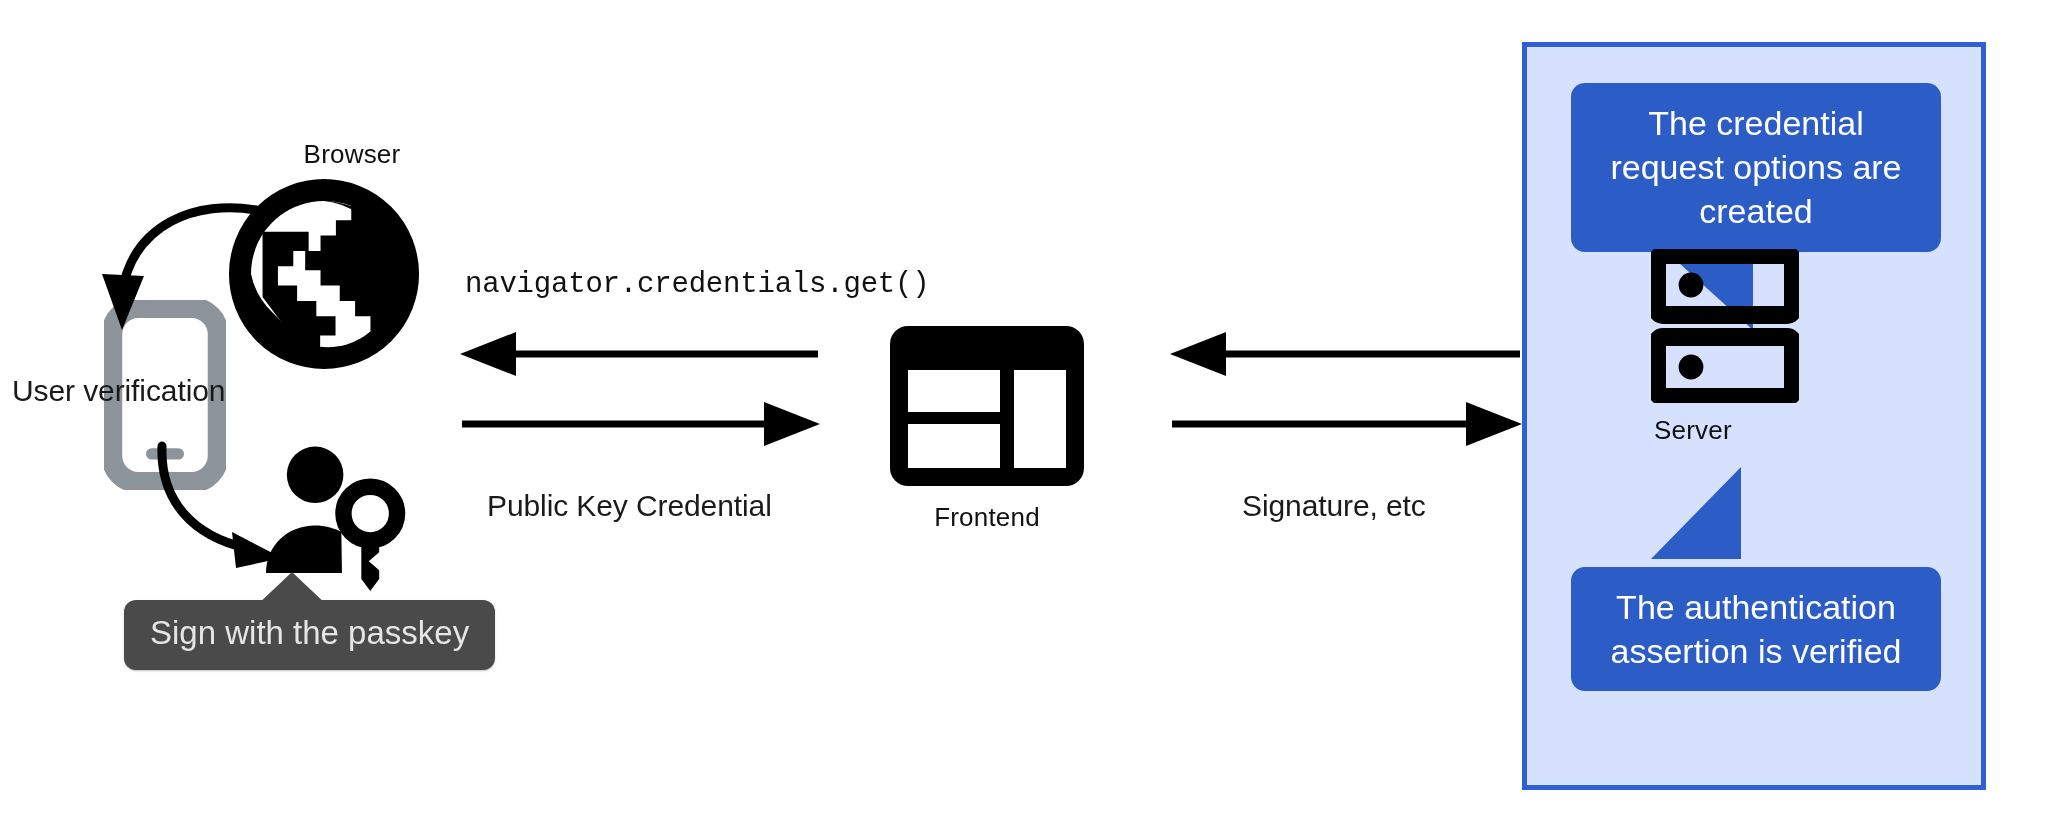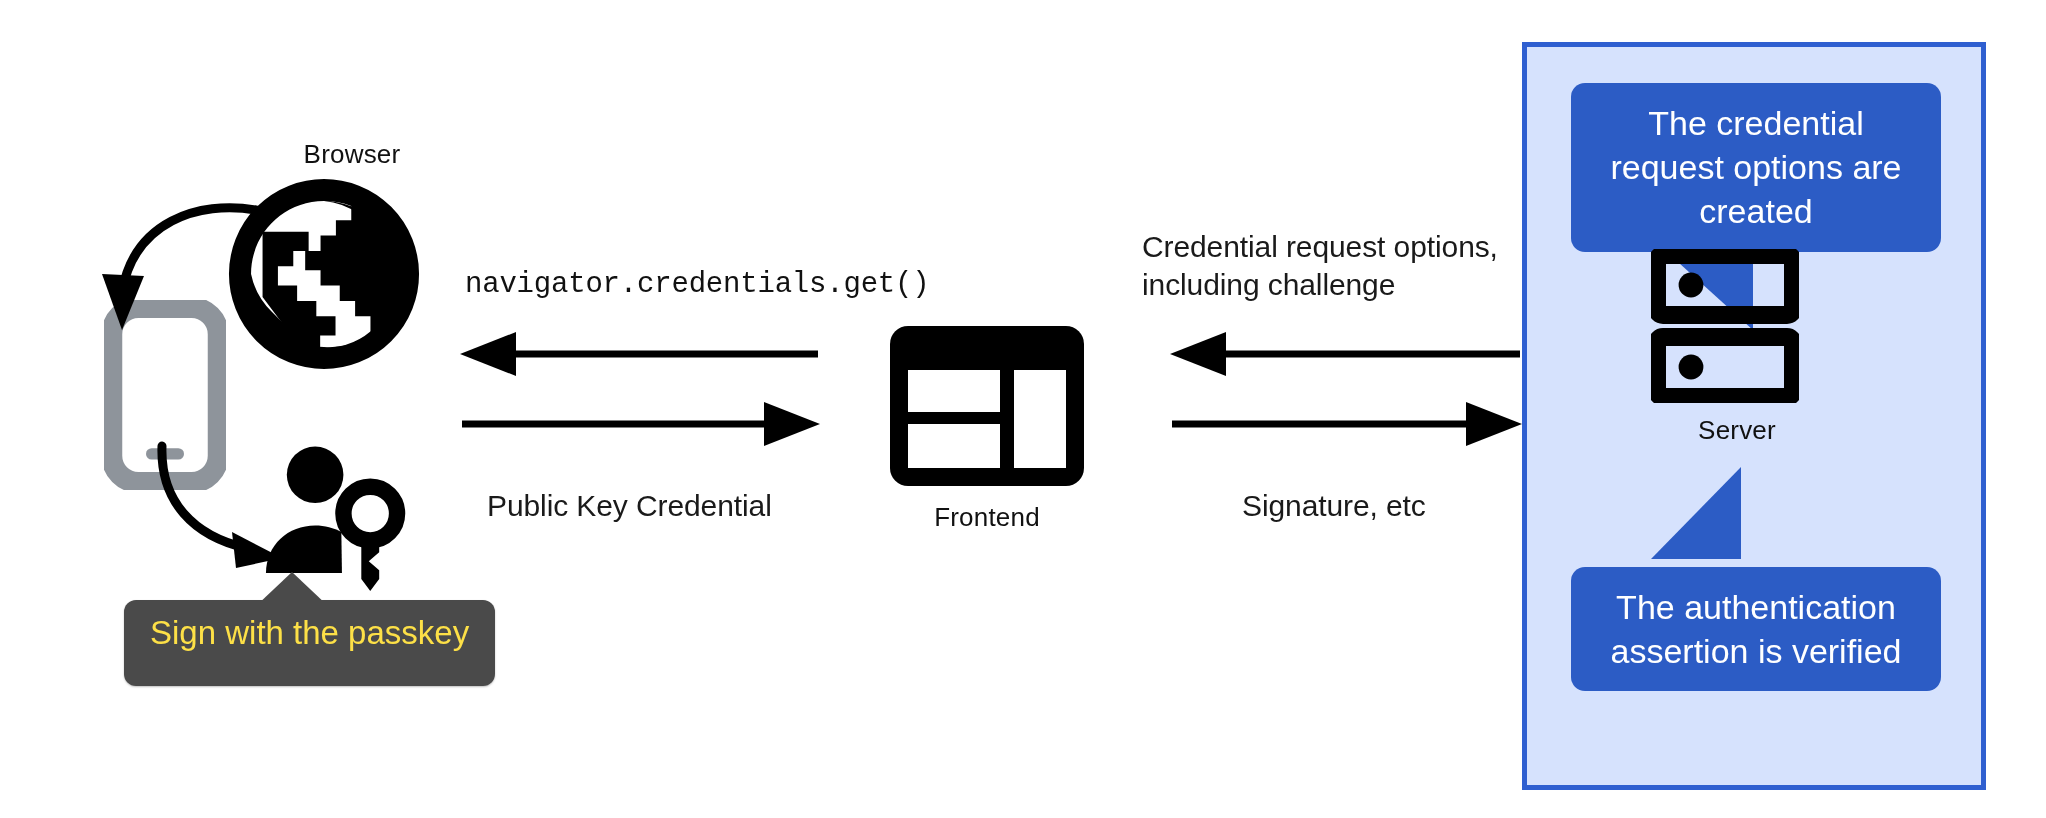--- a/index.html
+++ b/index.html
@@ -36,24 +36,24 @@
     color:#111111;
     letter-spacing:-0.2px;
   }
 
   
   .arrow{display:block;}
 
   
   .tooltip-dark{
     background:#4a4a4a;
-    color:#fde047;
+    color:#e5e5e5;
     border-radius:12px;
     font-size:33px;
-    padding:14px 26px 34px 26px;
+    padding:14px 26px 18px 26px;
     white-space:nowrap;
     box-shadow:0 1px 2px rgba(0,0,0,.25);
   }
   .tooltip-dark-tail{
     position:absolute;
     width:0;height:0;
     border-left:36px solid transparent;
     border-right:36px solid transparent;
     border-bottom:34px solid #4a4a4a;
   }
@@ -104,20 +104,21 @@
     </svg>
   </div>
 
   <div class="abs" style="left:104px;top:300px;">
     <svg class="icon-svg" width="122" height="190" viewBox="0 0 64 100" aria-hidden="true">
       <rect x="4" y="4" width="56" height="92" rx="14" ry="14" fill="none" stroke="#8E949B" stroke-width="11"></rect>
       <rect x="22" y="78" width="20" height="6" rx="3" fill="#8E949B"></rect>
     </svg>
   </div>
 
+  <div class="abs lbl" style="left:12px;top:372px;">User verification</div>
 
   <div class="abs" style="left:78px;top:196px;">
     <svg class="icon-svg" width="200" height="170" viewBox="0 0 200 170" aria-hidden="true">
       <path d="M178 14 C120 4 56 26 44 96" fill="none" stroke="#000" stroke-width="9" stroke-linecap="round"></path>
       <path d="M44 134 L24 78 L66 80 Z" fill="#000"></path>
     </svg>
   </div>
 
   <div class="abs" style="left:150px;top:440px;">
     <svg class="icon-svg" width="190" height="140" viewBox="0 0 190 140" aria-hidden="true">
@@ -161,22 +162,20 @@
   <div class="abs" style="left:890px;top:326px;">
     <svg class="icon-svg" width="194" height="160" viewBox="0 0 97 80" aria-hidden="true">
       <rect x="0" y="0" width="97" height="80" rx="9" ry="9" fill="#000"></rect>
       <rect x="9" y="22" width="46" height="21" fill="#fff"></rect>
       <rect x="9" y="49" width="46" height="22" fill="#fff"></rect>
       <rect x="62" y="22" width="26" height="49" fill="#fff"></rect>
     </svg>
   </div>
   <div class="abs lbl-bold" style="left:890px;top:502px;width:194px;text-align:center;">Frontend</div>
 
-  <div class="abs lbl" style="left:1142px;top:228px;">Credential request options,
-inclu­ding challenge</div>
 
   <div class="abs" style="left:1170px;top:330px;">
     <svg class="arrow" width="352" height="48" viewBox="0 0 352 48" aria-hidden="true">
       <line x1="46" y1="24" x2="350" y2="24" stroke="#000" stroke-width="7"></line>
       <path d="M0 24 L56 2 L56 46 Z" fill="#000"></path>
     </svg>
   </div>
 
   <div class="abs" style="left:1170px;top:400px;">
     <svg class="arrow" width="352" height="48" viewBox="0 0 352 48" aria-hidden="true">
@@ -199,21 +198,21 @@
 
     <div class="abs" style="left:124px;top:202px;">
       <svg class="icon-svg" width="148" height="154" viewBox="0 0 74 77" aria-hidden="true">
         <rect x="3" y="3" width="68" height="30" rx="3" ry="3" fill="none" stroke="#000" stroke-width="9"></rect>
         <circle cx="20" cy="18" r="6.2" fill="#000"></circle>
         <rect x="3" y="44" width="68" height="30" rx="3" ry="3" fill="none" stroke="#000" stroke-width="9"></rect>
         <circle cx="20" cy="59" r="6.2" fill="#000"></circle>
       </svg>
     </div>
 
-    <div class="abs lbl-bold" style="left:136px;top:368px;width:148px;text-align:center;">Server</div>
+    <div class="abs lbl-bold" style="left:127px;top:368px;width:148px;">Server</div>
 
     <div class="callout-tail" style="left:124px;top:420px;">
       <svg width="120" height="92" viewBox="0 0 120 92" aria-hidden="true">
         <path d="M90 0 V92 H0 Z" fill="#2c5cc5"></path>
       </svg>
     </div>
 
     <div class="callout" style="left:44px;top:520px;width:370px;">The authentication
 assertion is verified</div>
 

